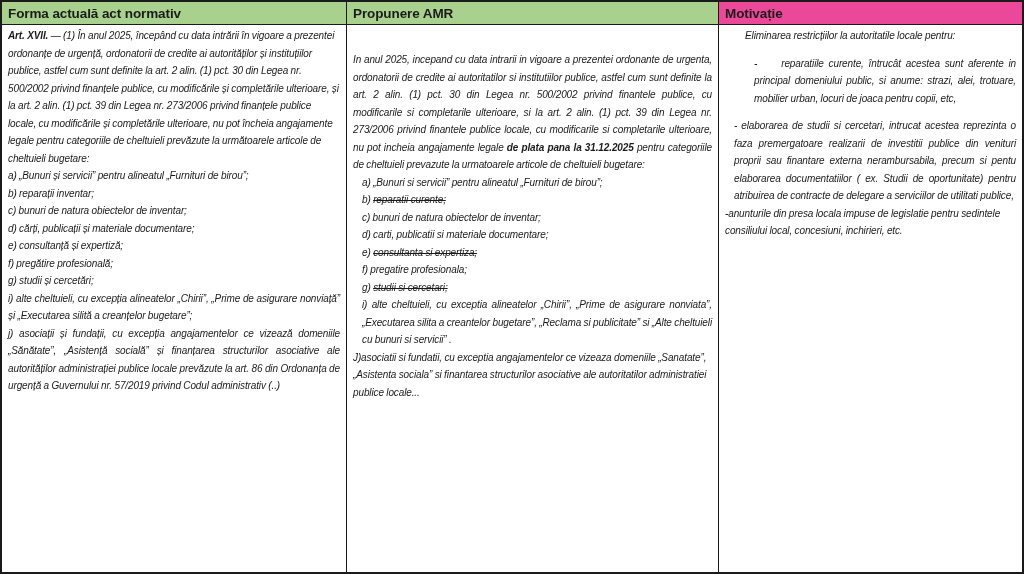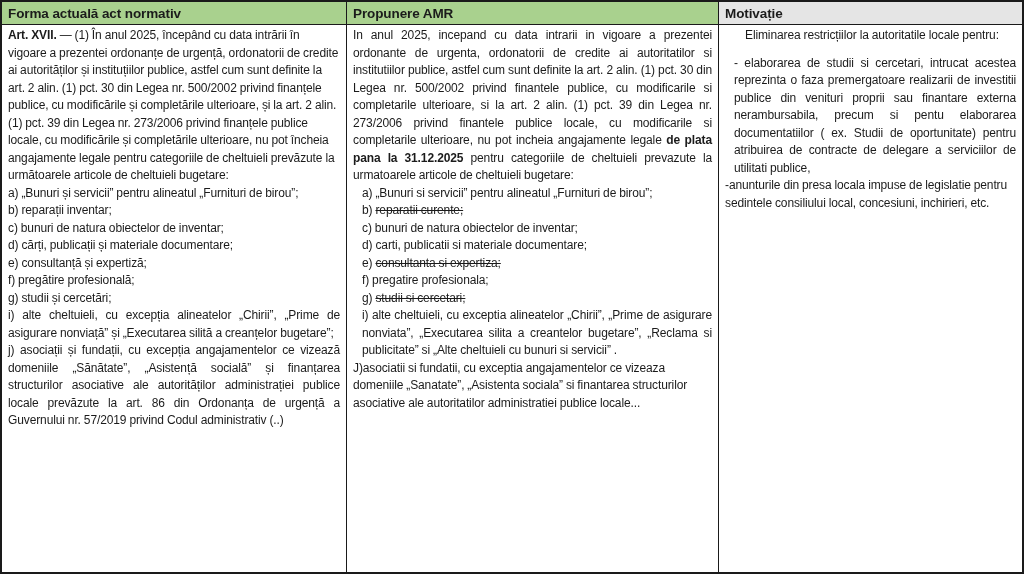--- a/index.html
+++ b/index.html
@@ -27,21 +27,21 @@
   }
   .col {
     display: flex;
     flex-direction: column;
     box-sizing: border-box;
     border-right: 1px solid #1a1a1a;
     overflow: hidden;
   }
   .col:last-child { border-right: none; }
   .col-forma   { width: 345px; flex: 0 0 345px; }
-  .col-propunere { width: 372px; flex: 0 0 372px; }
+  .col-propunere { width: 372px; flex: 0 0 372px; gap: 24px; }
   .col-motivatie { flex: 1 1 auto; }
 
   .col-header {
     flex: 0 0 auto;
     box-sizing: border-box;
     height: 23px;
     background: #a9d18e;
     border-bottom: 1px solid #1a1a1a;
     font-weight: bold;
     font-size: 13.5px;
@@ -49,24 +49,25 @@
     padding: 1px 7px 0 6px;
     letter-spacing: -0.1px;
     white-space: nowrap;
     overflow: hidden;
   }
   .col-body {
     flex: 1 1 auto;
     overflow: hidden;
     box-sizing: border-box;
     padding: 2px 6px 2px 6px;
-    font-size: 12px;
+    font-size: 10px;
     line-height: 17.5px;
     letter-spacing: -0.12px;
     word-spacing: -0.2px;
+    font-style: italic;
   }
   .col-body p {
     margin: 0;
     text-align: justify;
   }
   .col-body p.align-left { text-align: left; }
   .col-body p.indent { padding-left: 9px; }
   .col-body p.space-after { margin-bottom: 10px; margin-left: 20px; }
   .bold { font-weight: bold; }
   .strike { text-decoration: line-through; text-decoration-thickness: 1.2px; }
@@ -103,22 +104,23 @@
           <p class="align-left indent"><span>d)  carti, publicatii si materiale documentare;</span></p>
           <p class="align-left indent"><span>e) </span><span class="strike">consultanta si expertiza;</span></p>
           <p class="align-left indent"><span>f)  pregatire profesionala;</span></p>
           <p class="align-left indent"><span>g) </span><span class="strike">studii si cercetari;</span></p>
           <p class="indent"><span>i)  alte cheltuieli, cu exceptia alineatelor „Chirii”, „Prime de asigurare nonviata”,  „Executarea silita a creantelor bugetare”,   „Reclama si publicitate” si „Alte cheltuieli cu bunuri si servicii” .</span></p>
           <p class="align-left"><span>J)asociatii si fundatii, cu exceptia angajamentelor ce vizeaza domeniile „Sanatate”, „Asistenta sociala” si finantarea structurilor asociative ale autoritatilor administratiei publice locale...</span></p>
         </div>
     </div>
 
     <div class="col col-motivatie">
-      <div class="col-header" style="background: #e5e5e5;">Motivație</div>
+      <div class="col-header" style="background: #ec4899;">Motivație</div>
       <div class="col-body">
           <p class="space-after"><span>Eliminarea restricțiilor la autoritatile locale pentru:</span></p>
+          <p class="indent space-after"><span>-&nbsp;&nbsp;&nbsp;&nbsp; reparatiile curente, întrucât acestea sunt aferente in principal domeniului public, si anume: strazi, alei, trotuare, mobilier urban, locuri de joaca pentru copii, etc,</span></p>
           <p class="indent"><span>- elaborarea de studii si cercetari, intrucat acestea reprezinta o faza premergatoare realizarii de investitii publice din venituri proprii sau finantare externa nerambursabila, precum si pentu elaborarea documentatiilor ( ex. Studii de oportunitate) pentru atribuirea de contracte de delegare a serviciilor de utilitati publice,</span></p>
           <p class="align-left"><span>-anunturile din presa locala impuse de legislatie pentru sedintele consiliului local, concesiuni, inchirieri, etc.</span></p>
         </div>
     </div>
 
   </div>
 </div>
 
 </body></html>

